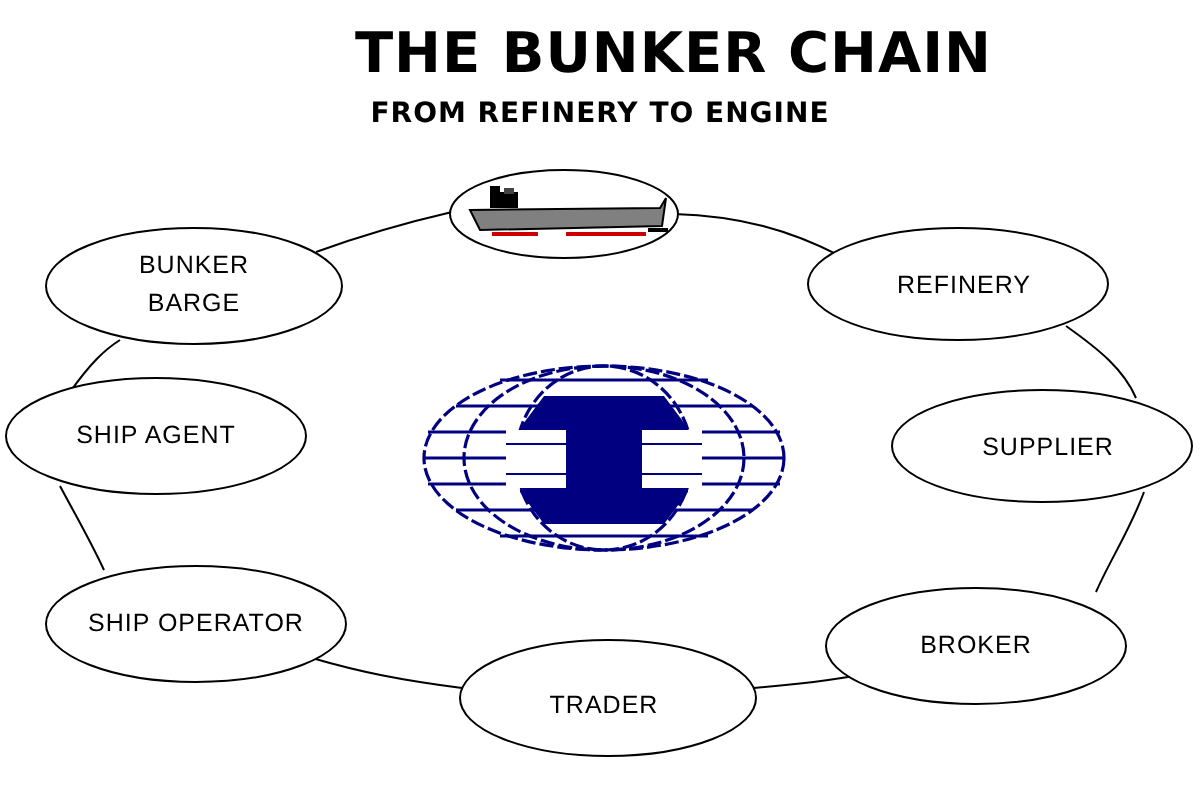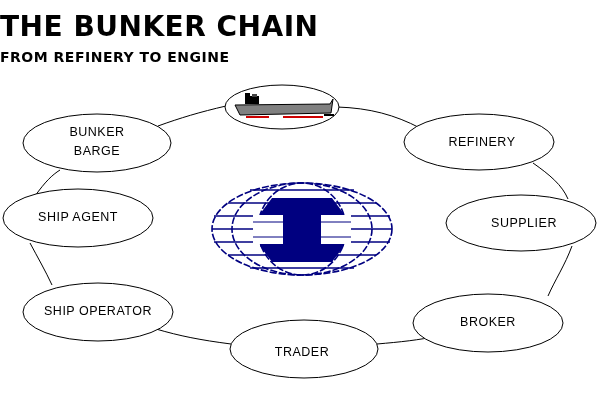--- a/index.html
+++ b/index.html
@@ -1,18 +1,18 @@
 <!DOCTYPE html>
 <html><head>
 <meta charset="utf-8">
 <style>
   html, body { margin:0; padding:0; background:#ffffff; }
   body { width:600px; height:400px; position:relative; overflow:hidden; font-family:"Liberation Sans", sans-serif; }
-  .title { position:absolute; left:0; width:496px; top:10px; text-align:left; font-family:"DejaVu Sans", sans-serif; font-weight:bold; font-size:28px; color:#000; letter-spacing:0.5px; }
-  .subtitle { position:absolute; left:0; width:600px; top:49px; font-family:"DejaVu Sans", sans-serif; font-weight:bold; font-size:14px; color:#000; letter-spacing:0.5px; }
+  .title { position:absolute; left:0; width:496px; top:10px; text-align:right; font-family:"DejaVu Sans", sans-serif; font-weight:bold; font-size:28px; color:#000; letter-spacing:0.5px; }
+  .subtitle { position:absolute; left:0; width:600px; top:49px; text-align:center; font-family:"DejaVu Sans", sans-serif; font-weight:bold; font-size:14px; color:#000; letter-spacing:0.5px; }
   svg.diagram { position:absolute; left:0; top:0; }
   .node-label { font-family:"Liberation Sans", sans-serif; font-size:12.5px; fill:#000; text-anchor:middle; dominant-baseline:middle; letter-spacing:0.5px; }
 </style>
 </head>
 <body>
 
 <div class="title">THE BUNKER CHAIN</div>
 <div class="subtitle">FROM REFINERY TO ENGINE</div>
 
 <svg class="diagram" width="600" height="400" viewBox="0 0 600 400">

